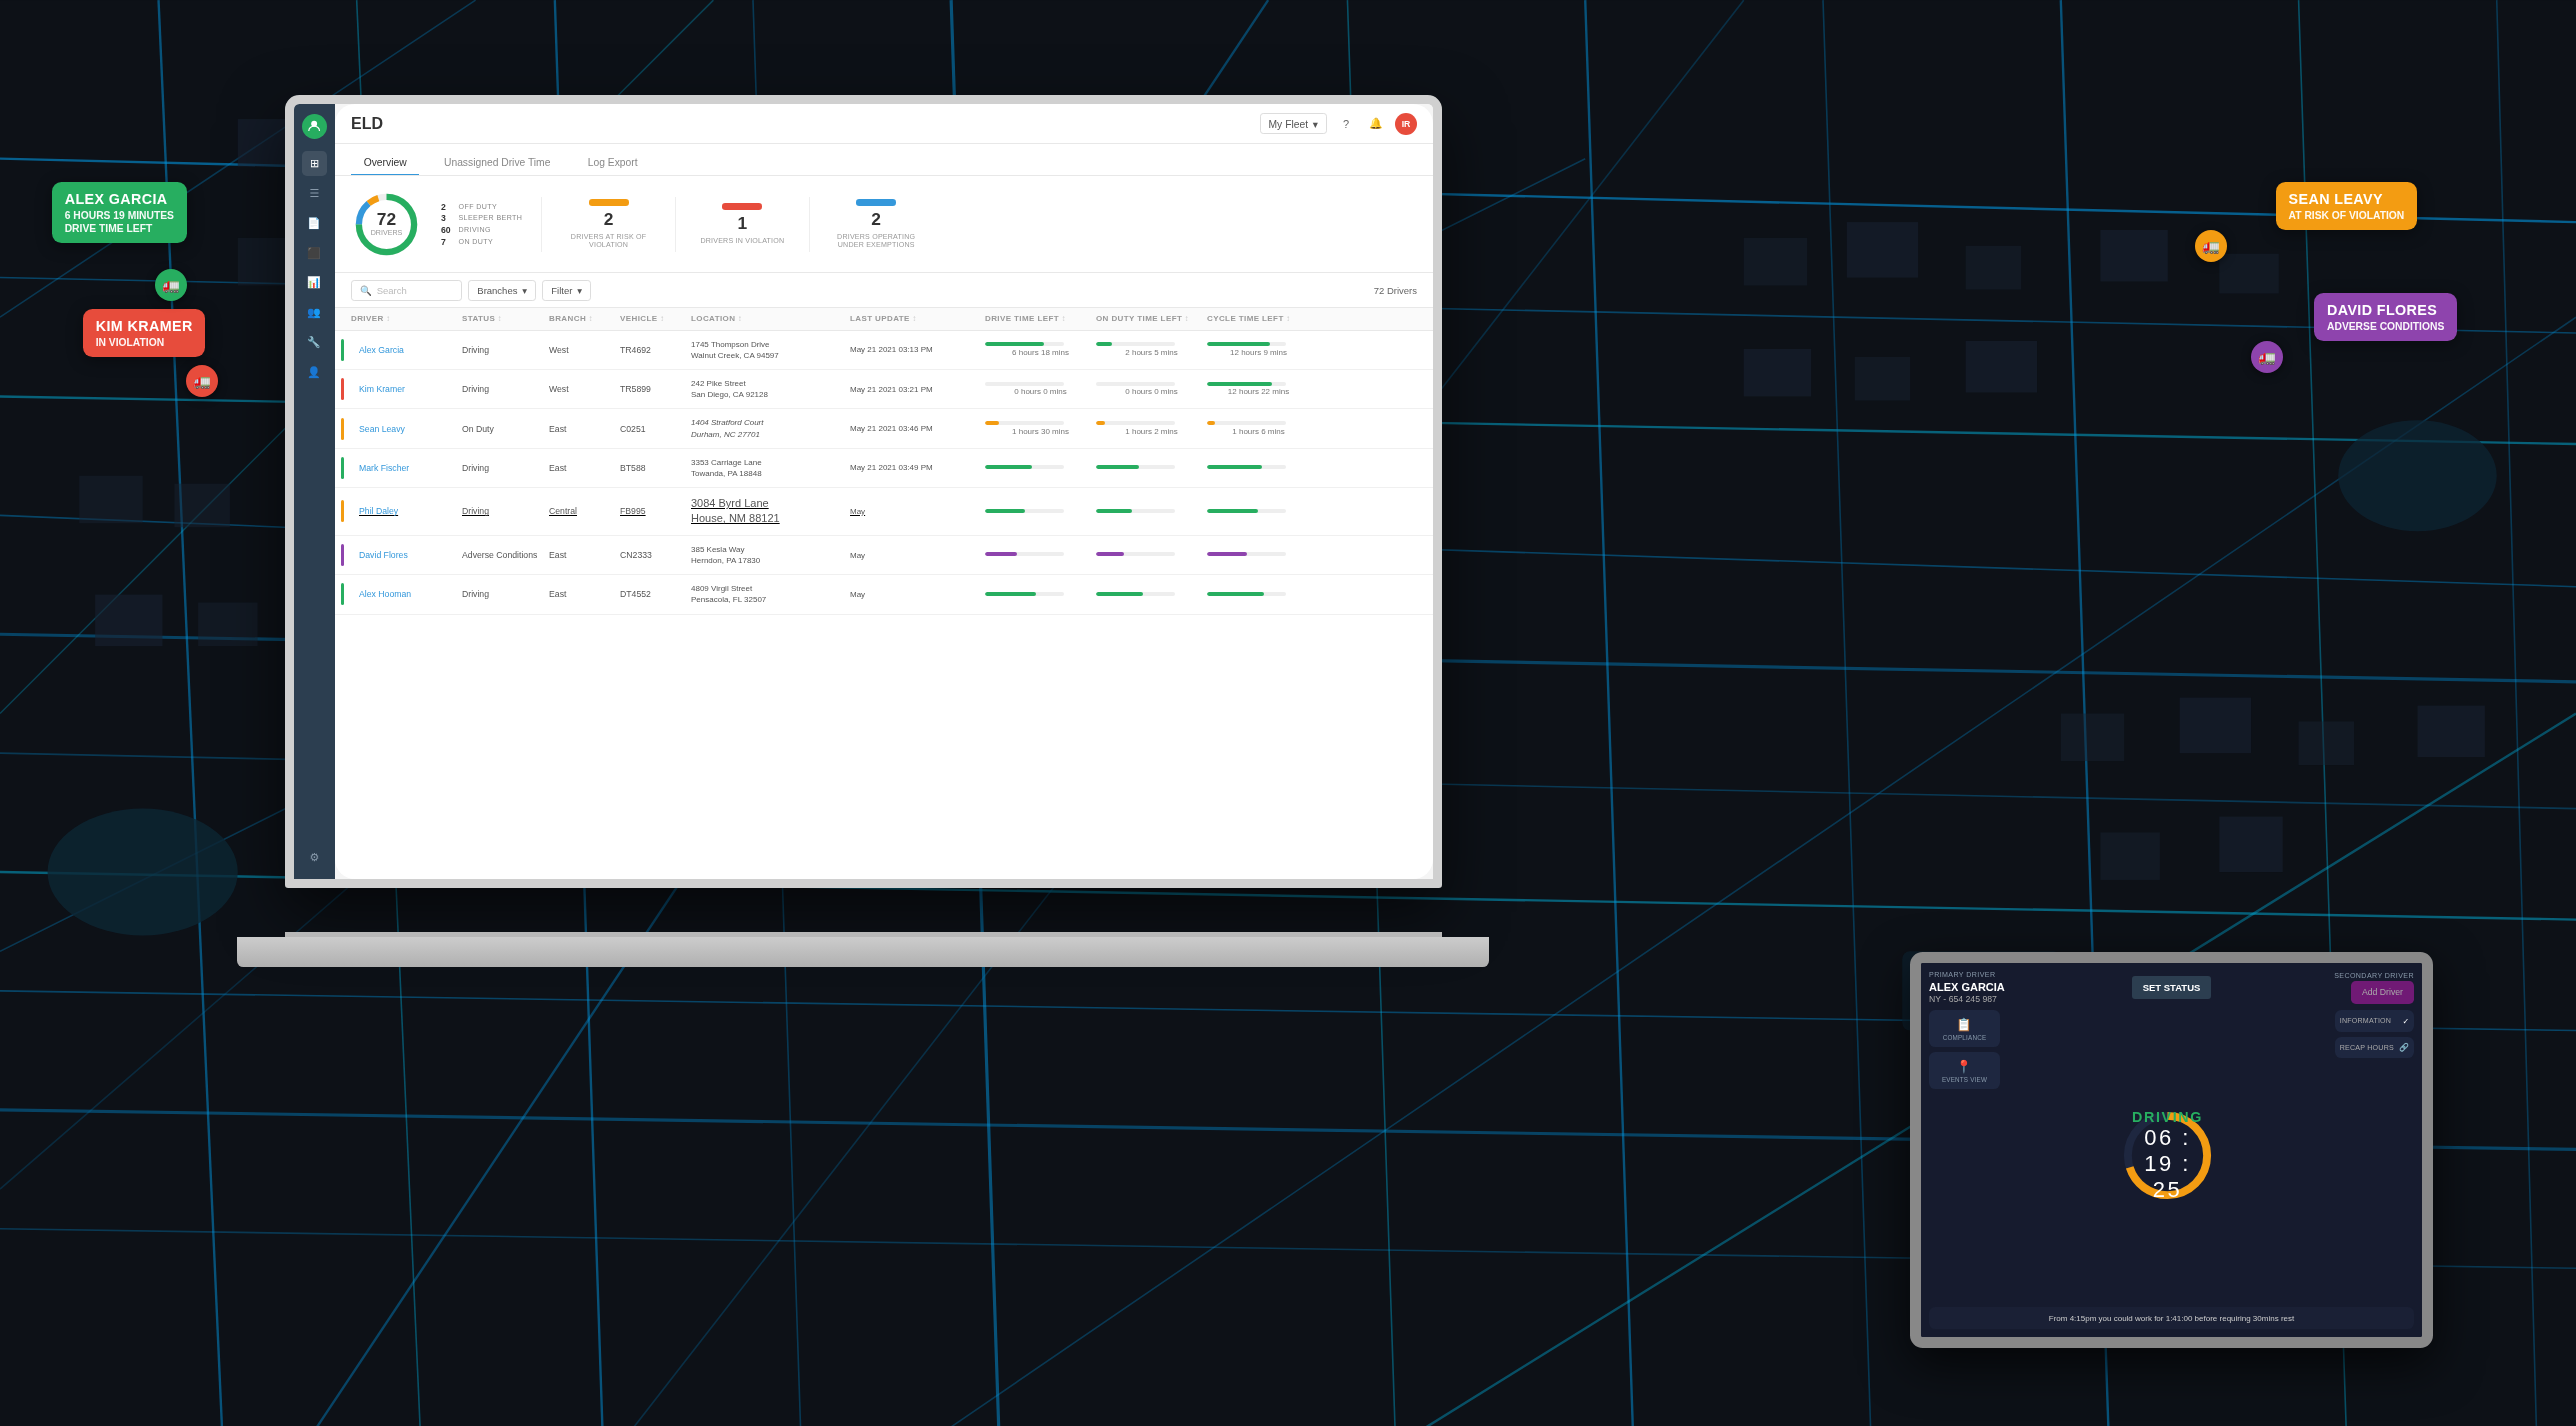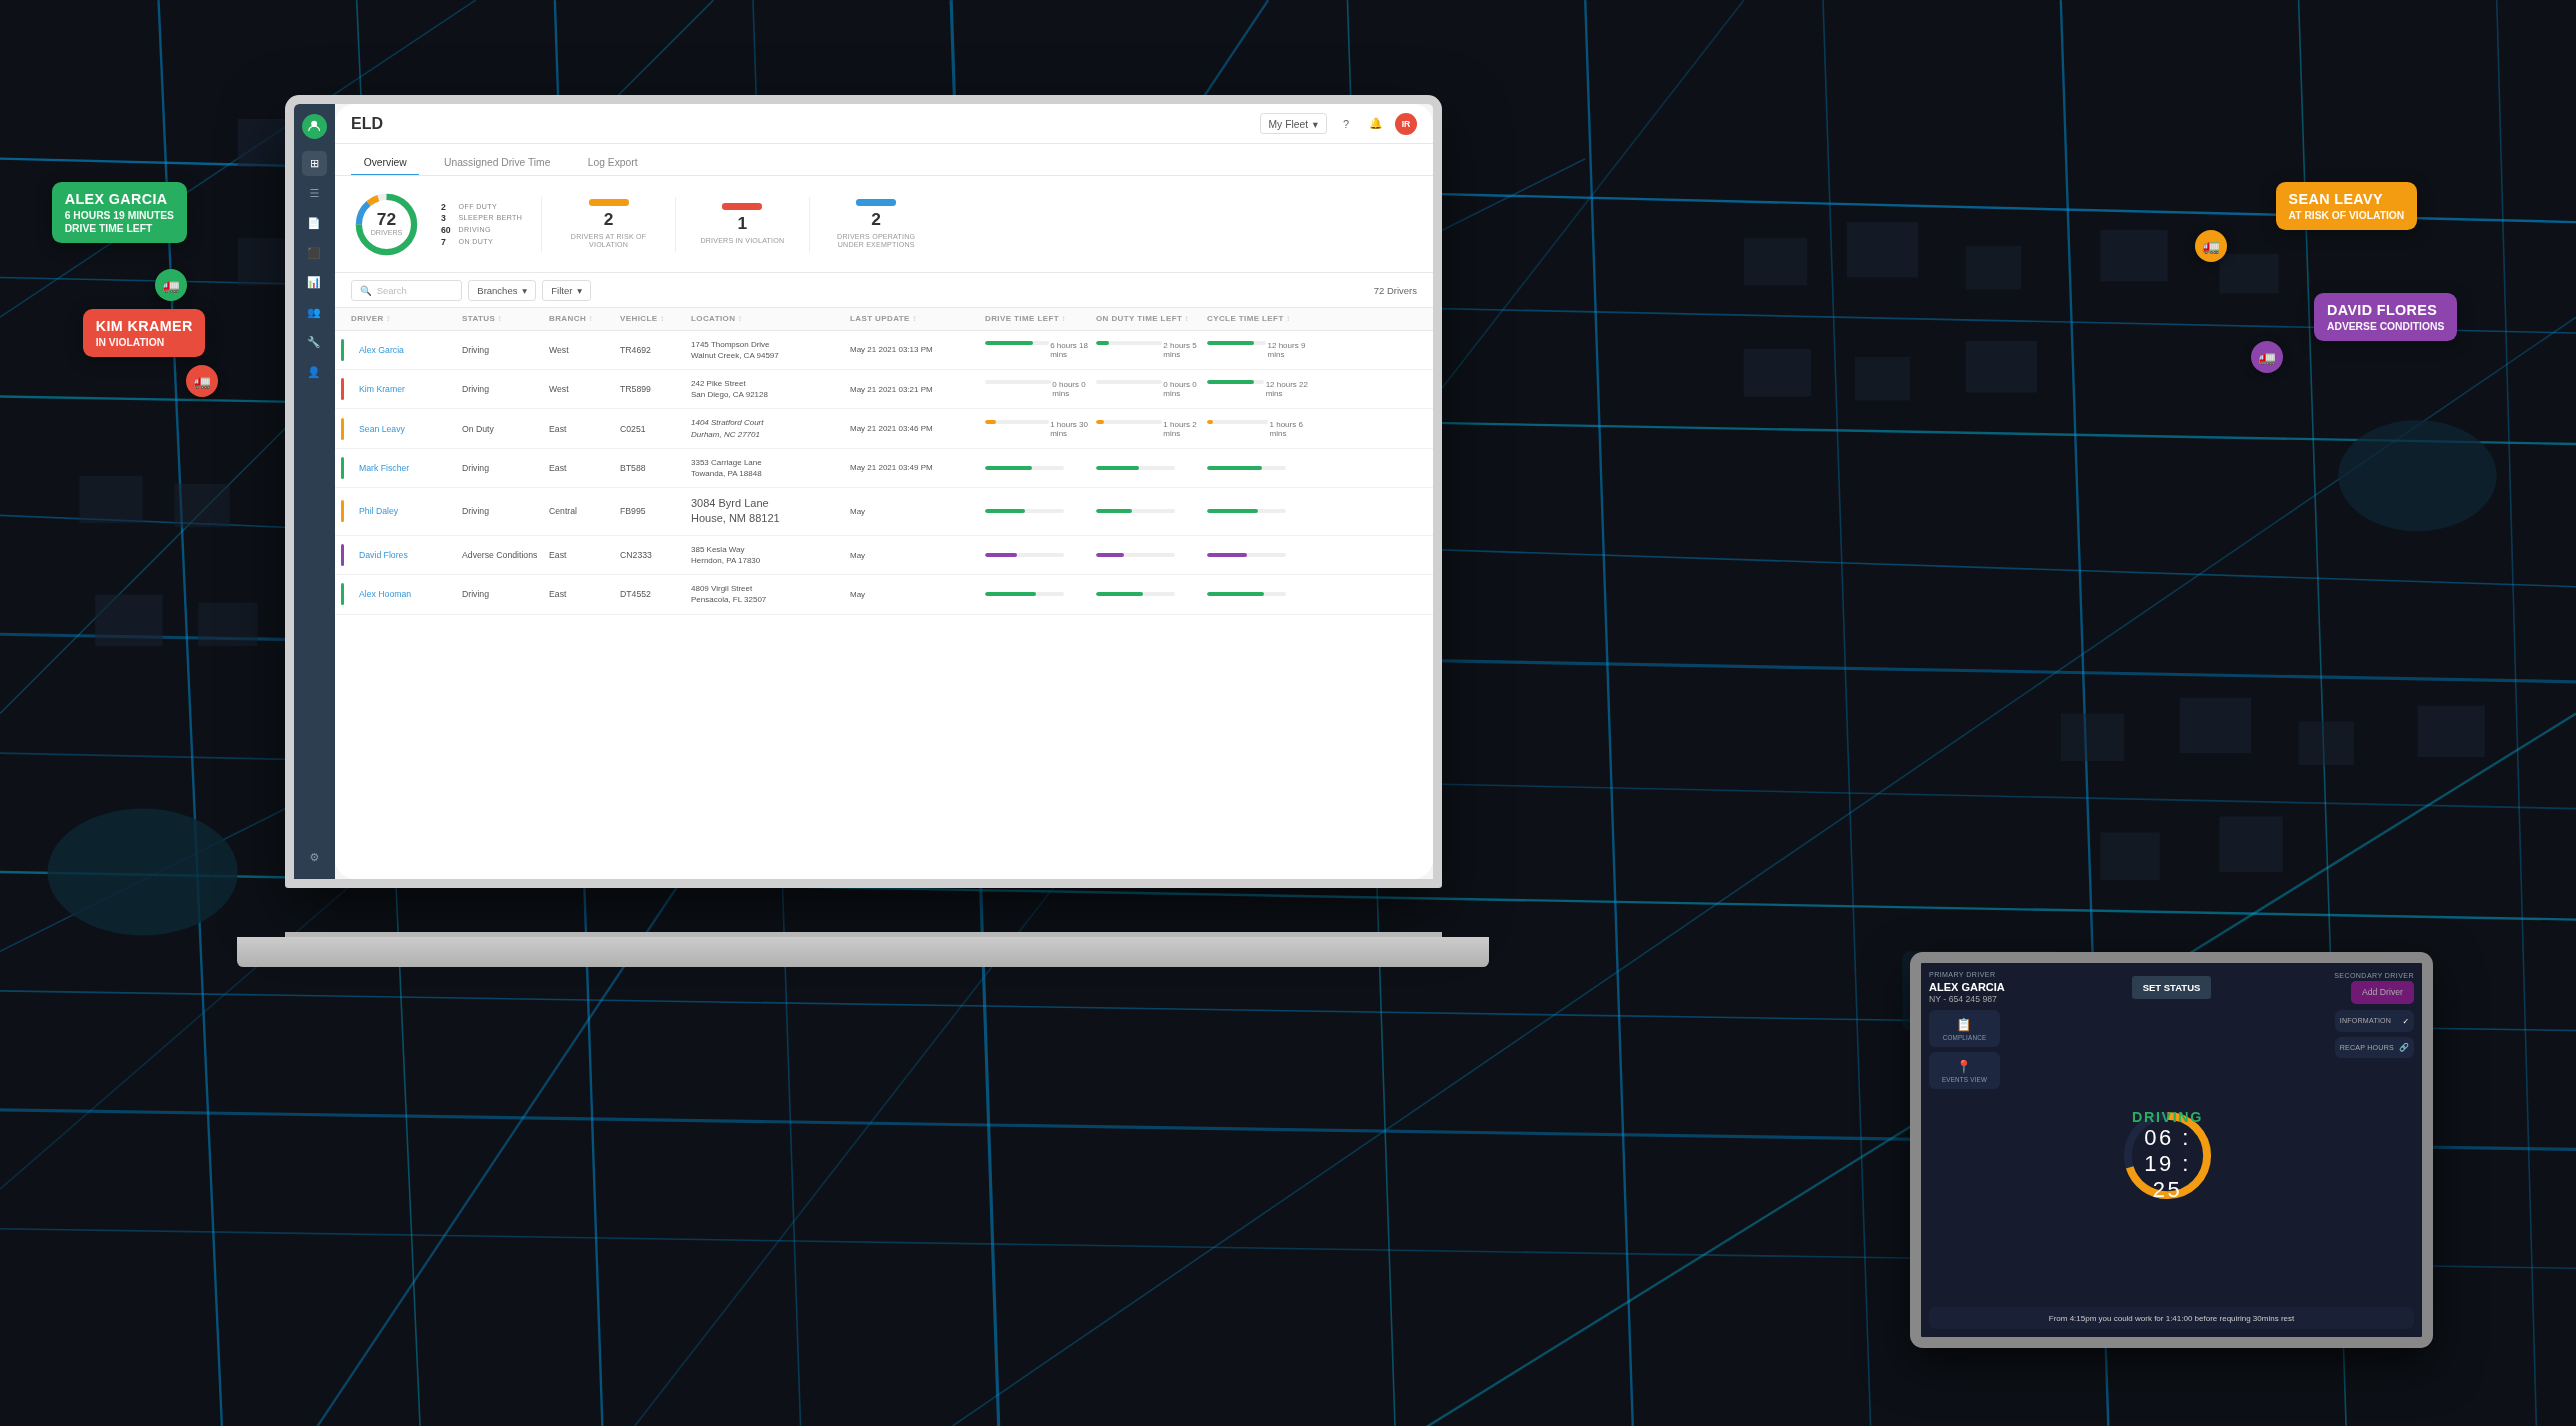--- a/index.html
+++ b/index.html
@@ -382,22 +382,23 @@
       font-size: 8.7px;
       color: #555;
     }
     .td-driver {
       font-size: 8.7px;
       color: #3498db;
       font-weight: 500;
     }
     .progress-bar-cell {
       display: flex;
-      flex-direction: row;
+      flex-direction: column;
       gap: 1.6px;
+      text-align: center;
     }
     .progress-bar {
       height: 4px;
       background: #eee;
       border-radius: 2.4px;
       overflow: hidden;
       width: 79px;
     }
     .progress-fill {
       height: 100%;
@@ -974,21 +975,21 @@
                   </div>
       <div class="progress-text"></div>
     </div>
     <div class="td progress-bar-cell">
       <div class="progress-bar">
                     <div class="progress-fill" style="width:70%;background:#27ae60;"></div>
                   </div>
       <div class="progress-text"></div>
     </div>
   </div>
-              <div class="table-row" style="position: relative;">
+              <div class="table-row" style="position: relative; text-decoration: underline;">
     <div style="position:absolute;left:6.3px;top:50%;transform:translateY(-50%);width:2.4px;height:22px;background:#f39c12;border-radius:1.6px;"></div>
     <div class="td td-driver" style="padding-left:8px;">Phil Daley</div>
     <div class="td">Driving</div>
     <div class="td">Central</div>
     <div class="td">FB995</div>
     <div class="td" style="font-size:11px;line-height:1.4;">3084 Byrd Lane<br>House, NM 88121</div>
     <div class="td" style="font-size:8px;">May</div>
     <div class="td progress-bar-cell">
       <div class="progress-bar">
                     <div class="progress-fill" style="width:50%;background:#27ae60;"></div>

